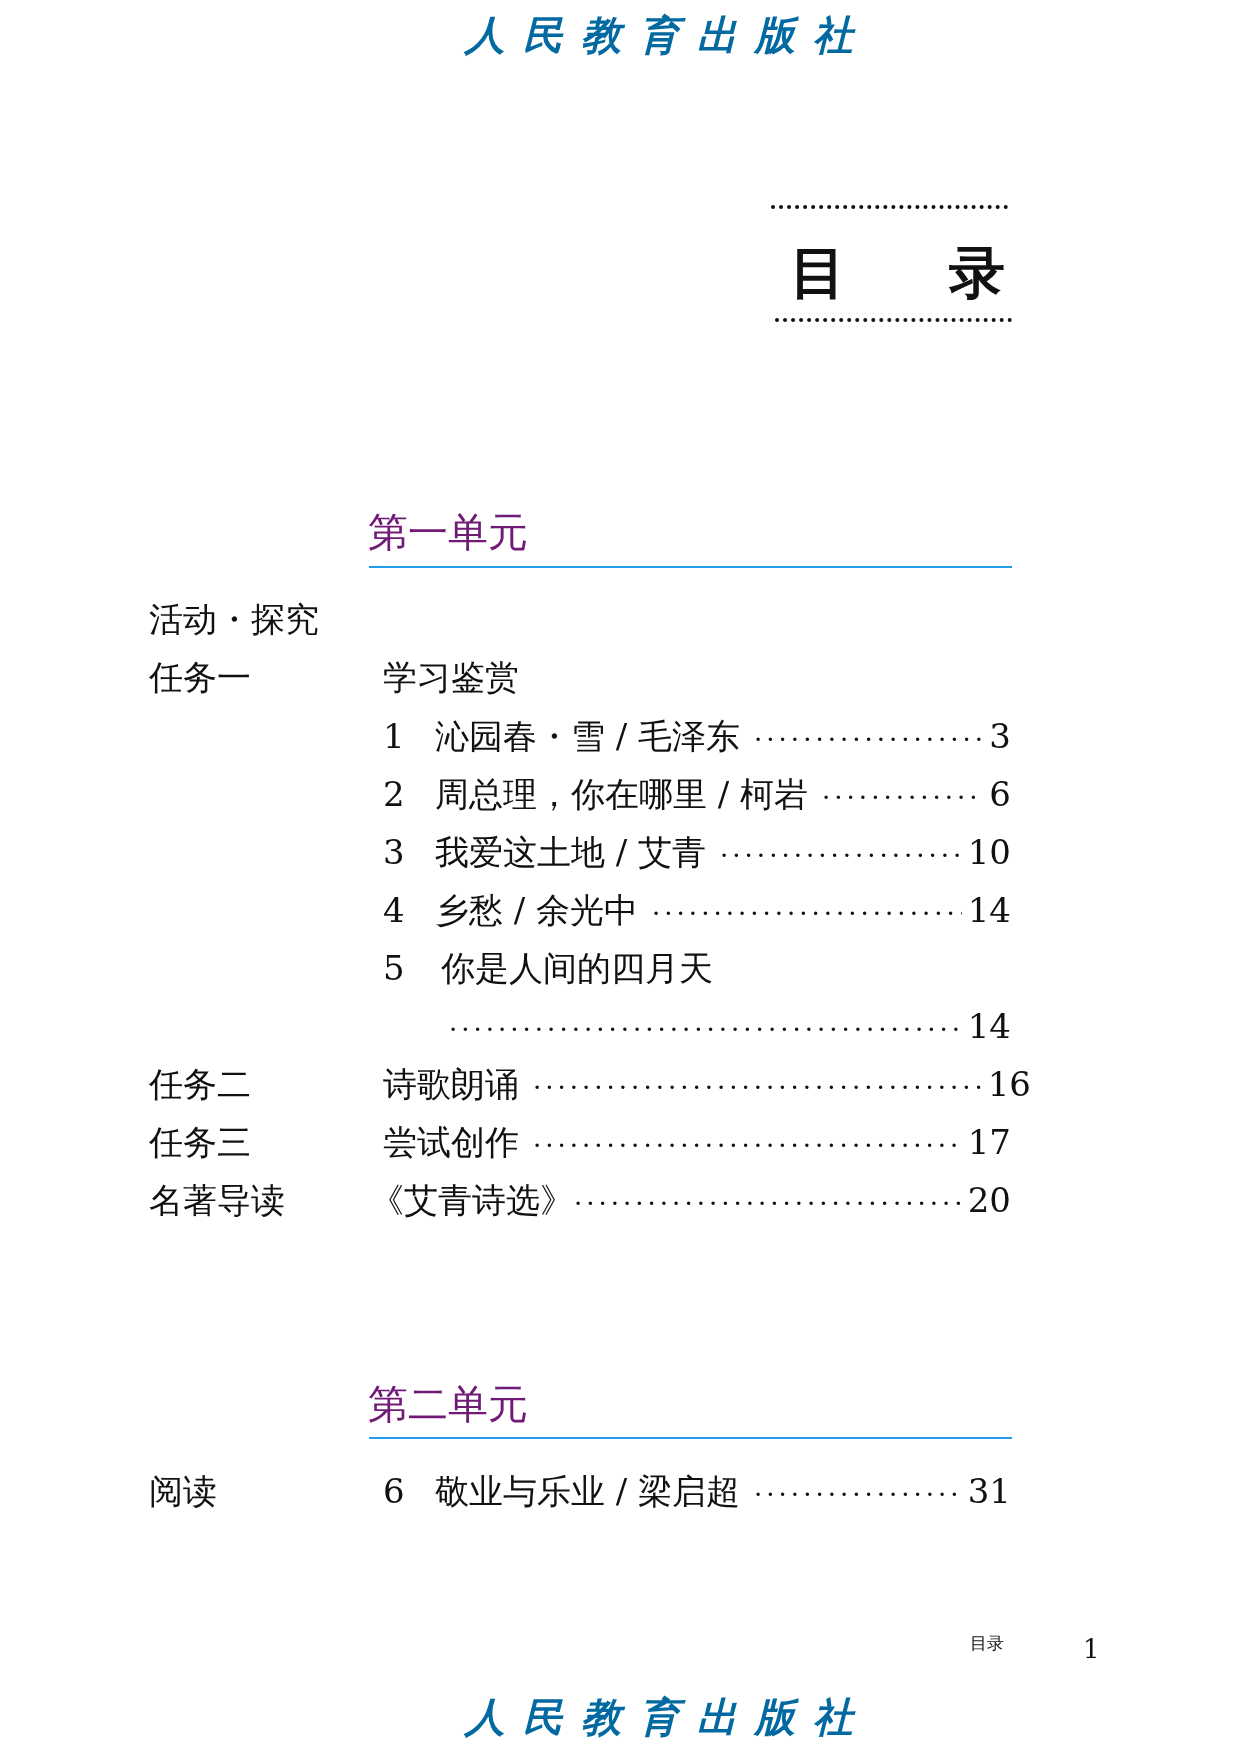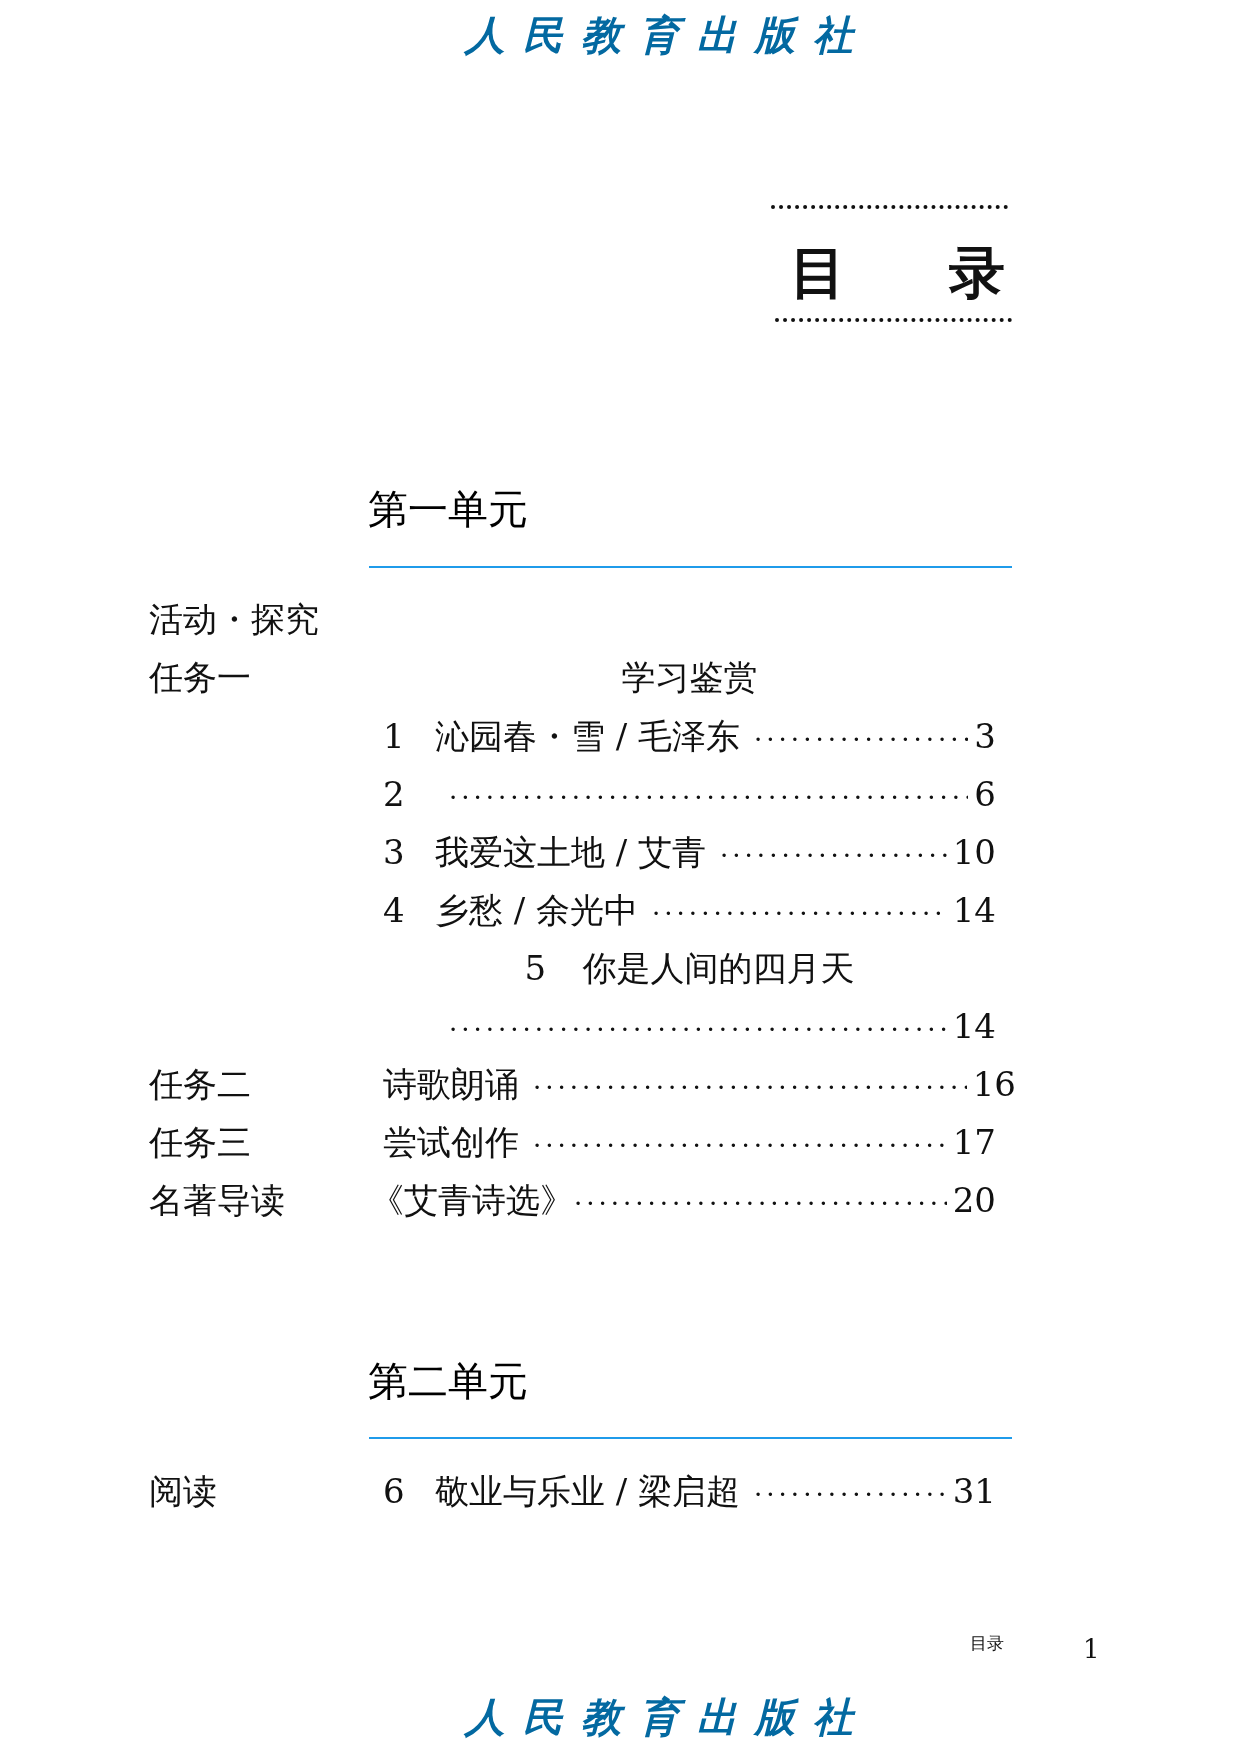--- a/index.html
+++ b/index.html
@@ -5,25 +5,25 @@
     html, body { margin: 0; padding: 0; }
     body { width: 1240px; height: 1754px; background: #ffffff; position: relative; overflow: hidden;
            font-family: "DejaVu Serif", "Liberation Serif", serif; color: #111; }
     .publisher { position: absolute; left: 0; width: 1240px; text-align: center; color: #0369a1;
                  font-family: "DejaVu Serif", serif; font-style: italic; font-size: 40px; letter-spacing: 18px; font-weight: bold; margin-left: 48px; }
     .publisher.top { top: 8px; }
     .publisher.bottom { top: 1690px; }
     .dotline { position: absolute; height: 0; border-top: 4px dotted #111; }
     .toc-title { position: absolute; top: 236px; left: 790px; width: 215px; font-size: 56px; font-weight: bold;
                  font-family: "DejaVu Sans", sans-serif; display: flex; justify-content: space-between; }
-    .unit-heading { position: absolute; left: 368px; font-size: 40px; color: #000000; font-family: "DejaVu Sans", sans-serif; }
+    .unit-heading { position: absolute; left: 368px; font-size: 40px; color: #701a75; font-family: "DejaVu Sans", sans-serif; margin-top: 23px; }
     .unit-rule { position: absolute; left: 369px; width: 643px; height: 2px; background: #1f9bea; }
     .row { position: absolute; left: 0; width: 1240px; height: 50px; font-size: 34px; line-height: 50px; }
     .cat { position: absolute; left: 149px; }
-    .item { position: absolute; left: 383px; right: 244px; display: flex; align-items: baseline; justify-content: center; }
+    .item { position: absolute; left: 383px; right: 229px; display: flex; align-items: baseline; }
     .num { width: 52px; flex: none; }
     .ttl { flex: none; white-space: nowrap; }
     .leader { flex: 1; overflow: hidden; white-space: nowrap; margin: 0 6px 0 14px; letter-spacing: 4px; font-size: 26px; }
     .page { flex: none; text-align: right; min-width: 22px; }
     .footer-label { position: absolute; top: 1632px; left: 970px; font-size: 17px; text-align: center; }
     .footer-page { position: absolute; top: 1634px; left: 1083px; font-size: 26px; }
   </style>
 </head>
 <body>
 
@@ -55,20 +55,21 @@
     <span class="num">1</span>
     <span class="ttl">沁园春・雪 / 毛泽东</span>
     <span class="leader">··················································</span>
     <span class="page">3</span>
   </div>
 </div>
 
 <div class="row" style="top:769px;">
   <div class="item">
     <span class="num">2</span>
+    <span class="ttl">周总理，你在哪里 / 柯岩</span>
     <span class="leader">··················································</span>
     <span class="page">6</span>
   </div>
 </div>
 
 <div class="row" style="top:827px;">
   <div class="item">
     <span class="num">3</span>
     <span class="ttl">我爱这土地 / 艾青</span>
     <span class="leader">··················································</span>

